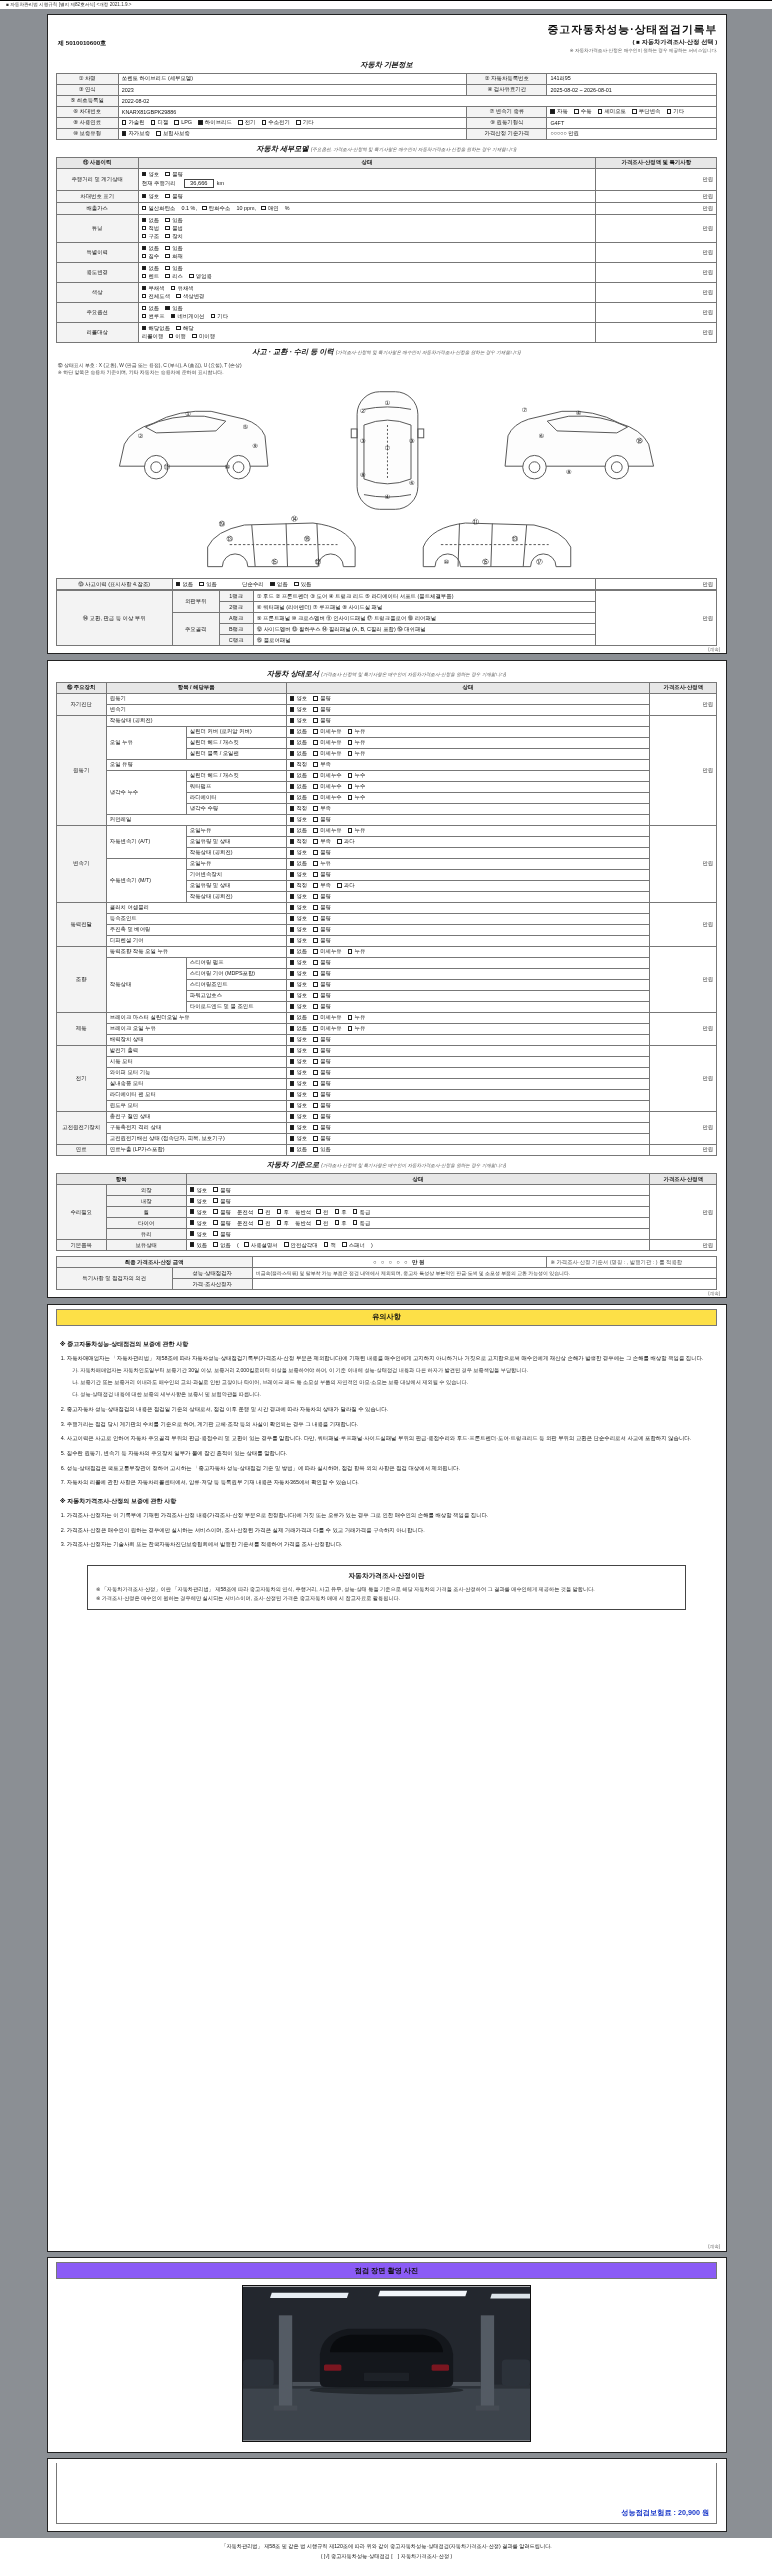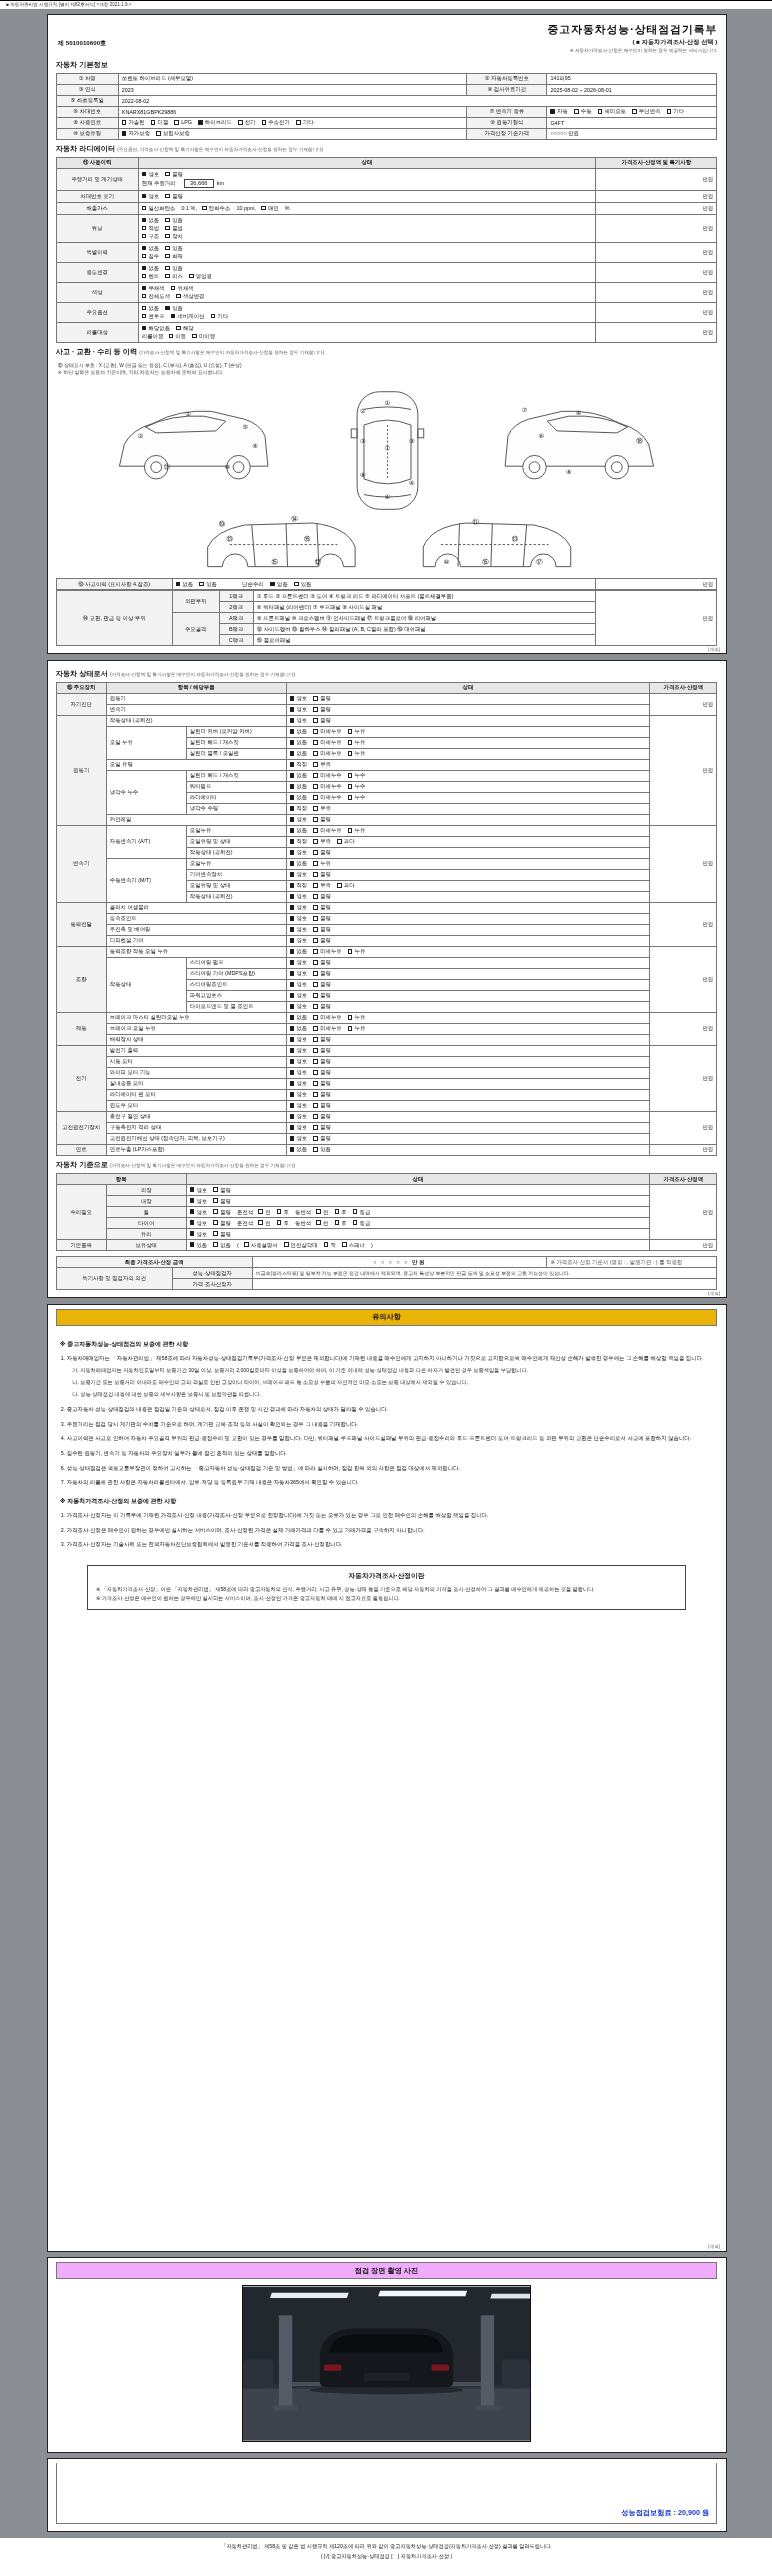--- a/index.html
+++ b/index.html
@@ -8,49 +8,49 @@
     background: #8b8f94; color: #111;
     font-family: "Liberation Sans", "DejaVu Sans", sans-serif;
   }
   .topstrip { background:#fff; border-top:1.5px solid #000; padding:1px 6.2px 1.5px; font-size:4.6px; color:#333; }
   .sheet { width:680px; margin:5.2px auto 0; background:#fff; border:0.5px solid #222; padding:4.1px 8.2px 7.2px; position:relative; }
   .titleblock { position:relative; text-align:right; padding:4.1px 0 2.1px; }
   .doc-no { position:absolute; left:2.1px; top:20.6px; font-weight:bold; font-size:6.2px; }
   .doc-title { margin:0; font-size:10.8px; letter-spacing:1px; font-weight:bold; }
   .doc-sub { font-size:6.2px; font-weight:bold; margin-top:1.5px; }
   .doc-note { font-size:4.6px; color:#555; margin-top:1px; }
-  .sec-title { text-align:left; font-weight:bold; font-size:7.2px; padding:4.6px 0 2.6px; }
+  .sec-title { text-align:center; font-weight:bold; font-size:7.2px; padding:4.6px 0 2.6px;font-style:italic; }
   .sec-note { font-size:4.6px; color:#555; font-weight:normal; }
   table.doc { width:100%; border-collapse:collapse; table-layout:fixed; }
   .doc th, .doc td { border:0.5px solid #777; font-size:5.4px; padding:1.5px 3.1px; vertical-align:middle; word-break:keep-all; }
   .doc th { background:#f3f3f3; font-weight:normal; text-align:center; }
   .doc thead th { background:#e7e7e7; font-weight:bold; }
   .c-price,.d-price,.e-price,.r-price { text-align:right; color:#333; }
   .sline { padding:0.5px 0; }
   .opt { display:inline-block; margin-right:6.2px; font-size:5.4px; white-space:nowrap; }
   .cb { display:inline-block; width:4.6px; height:4.6px; border:0.5px solid #222; background:#fff; margin-right:2.1px; vertical-align:-0.5px; }
   .cb.on { background:#1a1a1a; }
   .tx { margin-right:5.2px; font-size:5.4px; }
   .valbox { display:inline-block; border:0.5px solid #444; padding:0.5px 5.2px; margin:0 3.1px; font-size:5.7px; }
   .legend { font-size:4.9px; color:#333; margin:1.5px 0 0 2.1px; }
   .diagram-wrap { margin:3.1px auto 2.1px; text-align:center; }
   .fin-amount { font-weight:bold; letter-spacing:1.5px; text-align:center; font-size:6.2px; }
   .fin-note { font-size:4.6px; color:#555; }
   .cont { position:absolute; right:5.2px; bottom:1.5px; font-size:4.6px; color:#666; }
   .notices-sheet { min-height:948px; display:flex; flex-direction:column; }
-  .bar-title { border:0.5px solid #777; background:#eab308; text-align:center; font-weight:bold; font-size:7.2px; padding:2.6px; }
+  .bar-title { border:0.5px solid #777; background:#fde047; text-align:center; font-weight:bold; font-size:7.2px; padding:2.6px; }
   .notice-body { padding:5.2px 4.1px 0; }
   .note-h { font-weight:bold; font-size:6px; margin:9.3px 0 3.1px; }
   .note-n { font-size:5.4px; line-height:1.95; margin:4.1px 0 0 1px; text-align:justify; }
   .note-s { font-size:5.2px; line-height:1.9; margin:2.1px 0 0 12.4px; color:#222; text-align:justify; }
   .priceinfo { margin:15.5px 31px 13.4px; border:0.8px solid #444; padding:5.2px 8.2px; }
   .pi-title { text-align:center; font-weight:bold; font-size:6.7px; margin-bottom:4.1px; }
   .pi-line { font-size:5.2px; line-height:1.8; color:#222; }
   .photo-frame { width:289px; margin:6.2px auto 2.1px; border:0.5px solid #111; line-height:0; }
-  .sig-head, .photo-head { border:0.5px solid #777; background:#f0abfc; text-align:center; font-weight:bold; font-size:7.2px; padding:2.6px; }
+  .sig-head, .photo-head { border:0.5px solid #777; background:#8b5cf6; text-align:center; font-weight:bold; font-size:7.2px; padding:2.6px; }
   .sig-body { border:0.5px solid #777; border-top:none; height:61px; position:relative; }
   .fee { position:absolute; right:7.2px; bottom:5.2px; color:#1736c9; font-weight:bold; font-size:7.2px; }
   .footer-strip { background:#fff; margin-top:6.2px; padding:5.2px 0 41px; text-align:center; }
   .f1 { font-size:5.2px; }
   .f2 { font-size:5.2px; margin-top:2.1px; }
   svg text { font-family:"DejaVu Sans", sans-serif; }
 </style>
 </head>
 <body>
 
@@ -106,21 +106,21 @@
     <tr>
       <th>⑩ 보증유형</th>
       <td><span class="opt"><span class="cb on"></span>자가보증</span><span class="opt"><span class="cb"></span>보험사보증</span></td>
       <th>가격산정 기준가격</th>
       <td>○○○○○ 만원</td>
     </tr>
     </tbody>
   </table>
 
   <div class="sec-title">
-    <span>자동차 라디에이터</span>
+    <span>자동차 세부모델</span>
     <span class="sec-note">(주요옵션, 가격조사·산정액 및 특기사항은 매수인이 자동차가격조사·산정을 원하는 경우 기재합니다)</span>
   </div>
   <table class="doc comp">
     <colgroup>
         <col style="width:82px">
         <col>
         <col style="width:121px">
       </colgroup>
     <thead>
       <tr>

